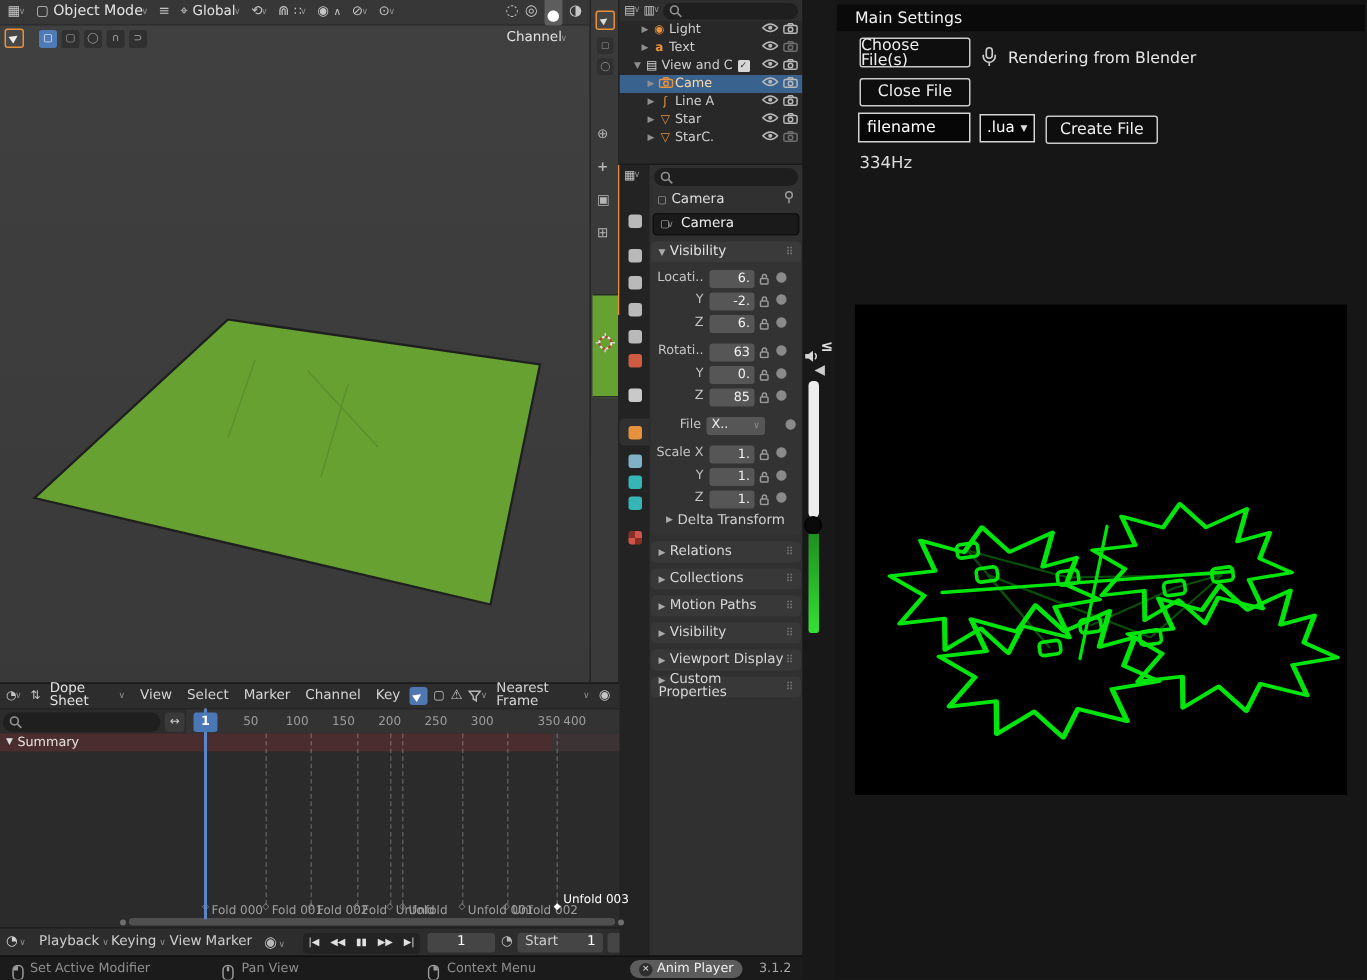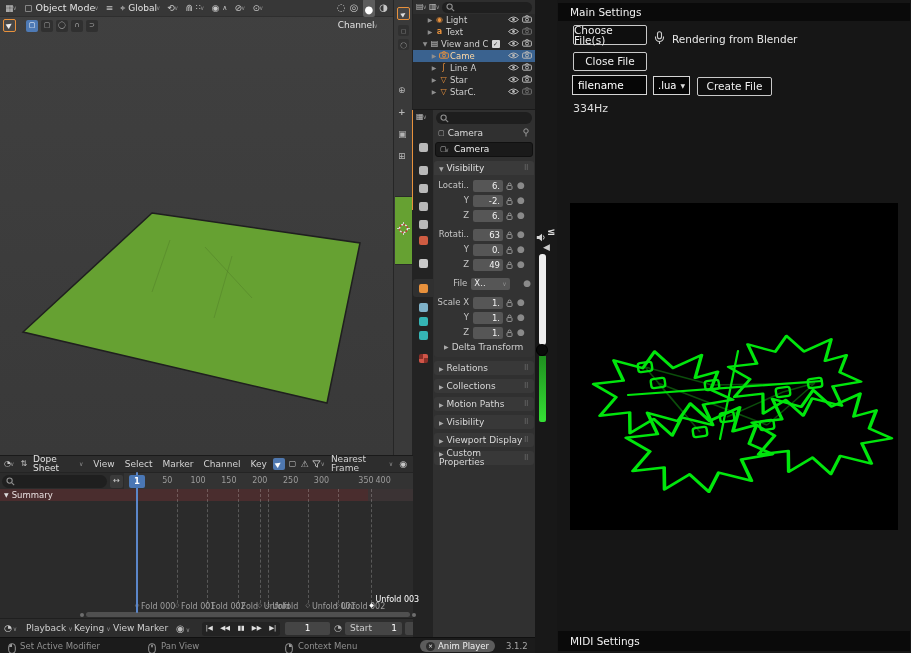--- a/index.html
+++ b/index.html
@@ -460,21 +460,21 @@
        <span class="tr-lock">
                   <svg width="7" height="8" viewBox="0 0 7 8">
                     <path d="M2.2 3.6 V2.4 A1.4 1.4 0 0 1 5 2.4 V3" fill="none" stroke="#9a9a9a"></path>
                     <rect x="1" y="3.6" width="5" height="3.8" rx="0.8" fill="none" stroke="#9a9a9a"></rect>
                   </svg>
                 </span>
        <span class="tr-dot">●</span>
      </div>
               <div class="tr-row">
        <span class="tr-label">Z</span>
-       <span class="tr-box">49</span>
+       <span class="tr-box">85</span>
        <span class="tr-lock">
                   <svg width="7" height="8" viewBox="0 0 7 8">
                     <path d="M2.2 3.6 V2.4 A1.4 1.4 0 0 1 5 2.4 V3" fill="none" stroke="#9a9a9a"></path>
                     <rect x="1" y="3.6" width="5" height="3.8" rx="0.8" fill="none" stroke="#9a9a9a"></rect>
                   </svg>
                 </span>
        <span class="tr-dot">●</span>
      </div>
               <div class="tr-row gap">
        <span class="tr-label">File</span>
@@ -751,16 +751,13 @@
         <rect x="-7" y="-4.5" width="14" height="9" rx="2.5" transform="translate(142,182) rotate(-8)"></rect>
         <rect x="-7" y="-4.5" width="14" height="9" rx="2.5" transform="translate(157,214) rotate(-8)"></rect>
         <rect x="-7" y="-4.5" width="14" height="9" rx="2.5" transform="translate(130,229) rotate(-8)"></rect>
         <rect x="-7" y="-4.5" width="14" height="9" rx="2.5" transform="translate(213,189) rotate(-8)"></rect>
         <rect x="-7" y="-4.5" width="14" height="9" rx="2.5" transform="translate(245,180) rotate(-8)"></rect>
         <rect x="-7" y="-4.5" width="14" height="9" rx="2.5" transform="translate(197,222) rotate(-8)"></rect>
       </g>
     </svg>
   </div>
 
-  <div class="app-bar" style="top:631px;height:20px">
-      <span>MIDI Settings</span>
-    </div>
 </div>
 
 </body></html>

